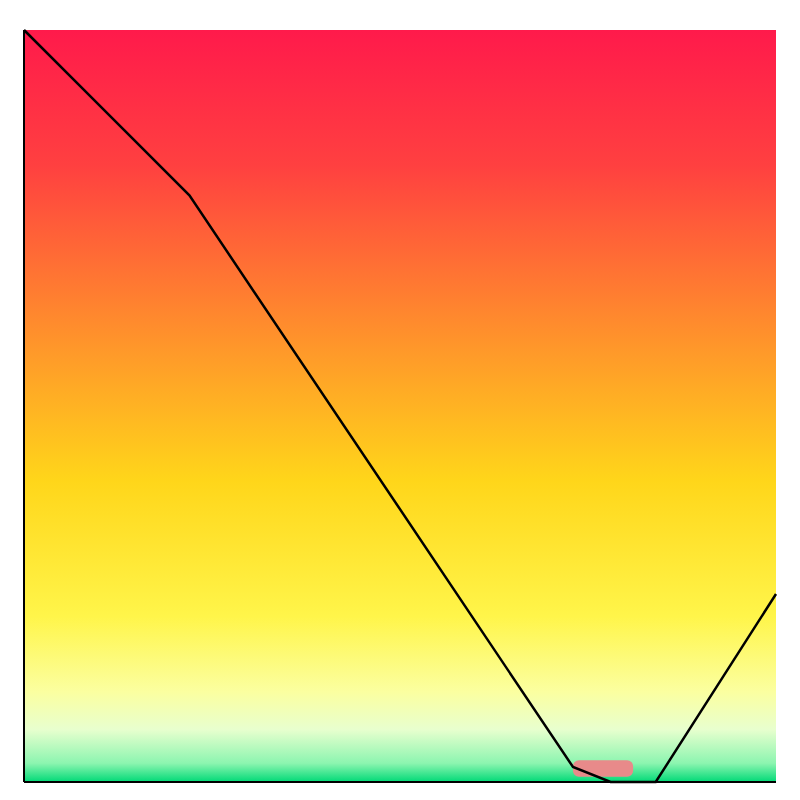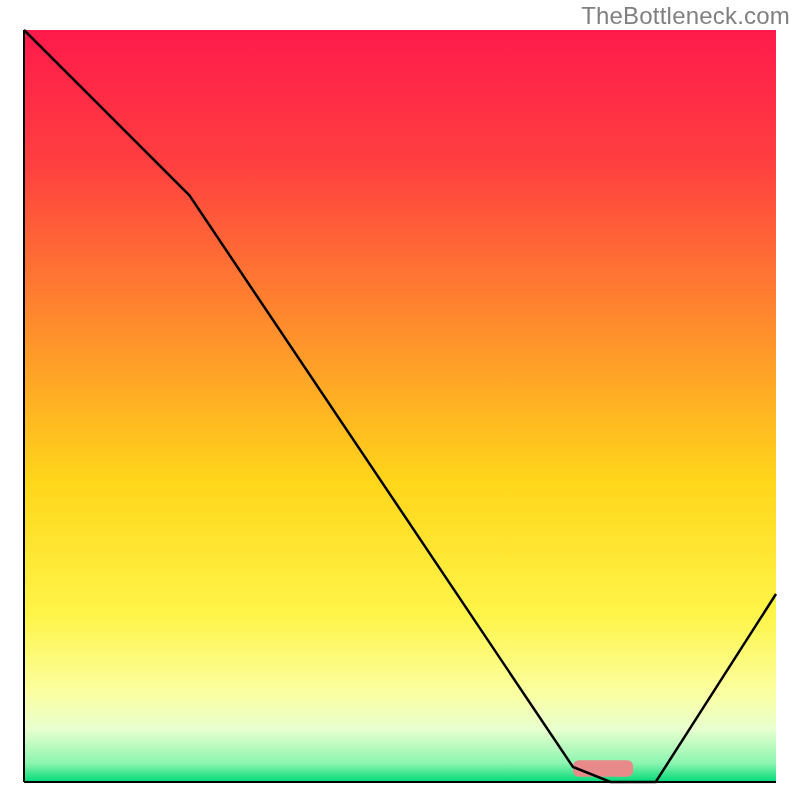--- a/index.html
+++ b/index.html
@@ -43,21 +43,20 @@
     fill: none;
   }
   .marker {
     stroke: none;
   }
 </style>
 </head>
 <body>
 <div class="wrapper">
 
-<div class="watermark">TheBottleneck.com</div>
 
 <svg class="chart" viewBox="0 0 800 800" preserveAspectRatio="none">
   <defs>
     <linearGradient id="bg-grad" x1="0" y1="0" x2="0" y2="1">
     <stop offset="0%" stop-color="#ff1a4b"></stop>
           <stop offset="18%" stop-color="#ff4040"></stop>
           <stop offset="40%" stop-color="#ff8f2c"></stop>
           <stop offset="60%" stop-color="#ffd61a"></stop>
           <stop offset="78%" stop-color="#fff54a"></stop>
           <stop offset="88%" stop-color="#fbffa0"></stop>

